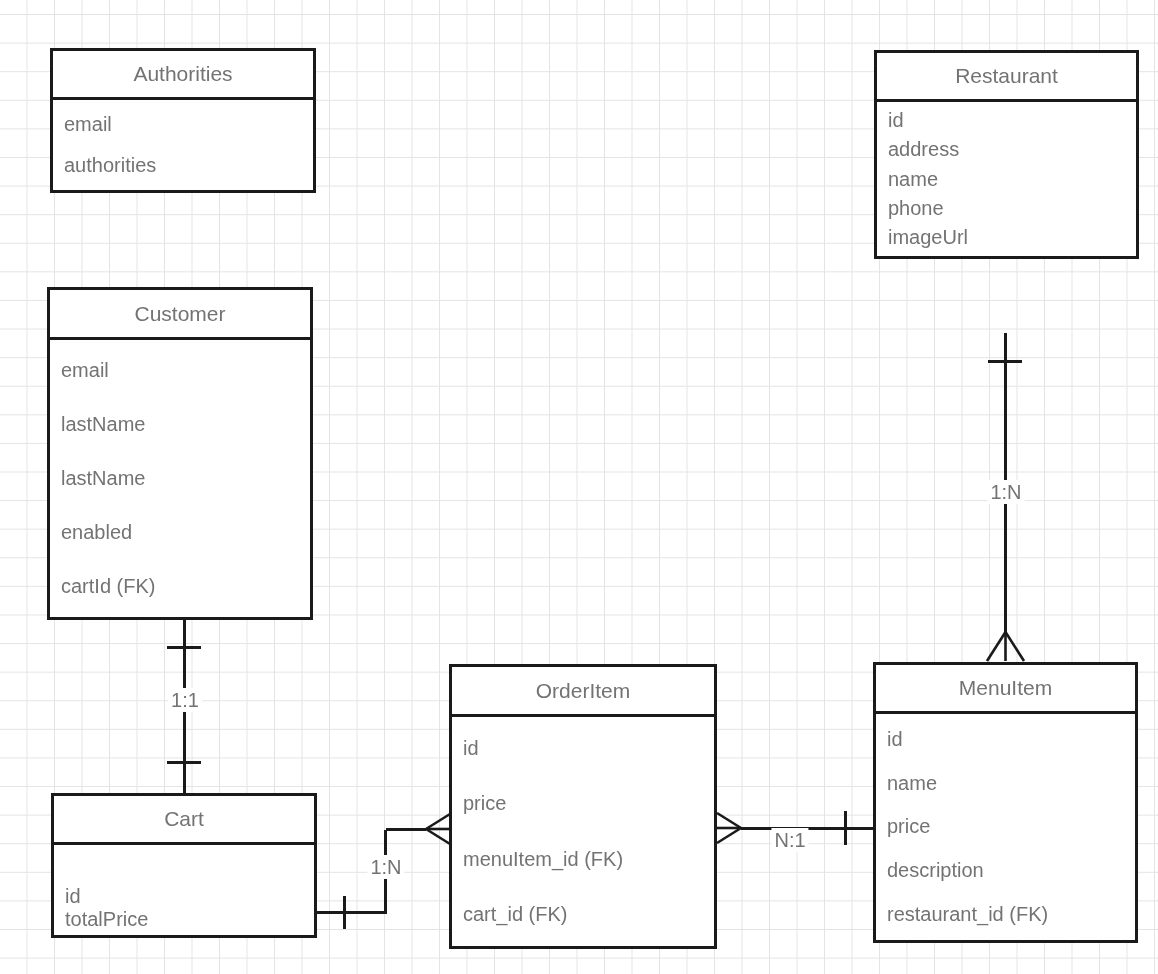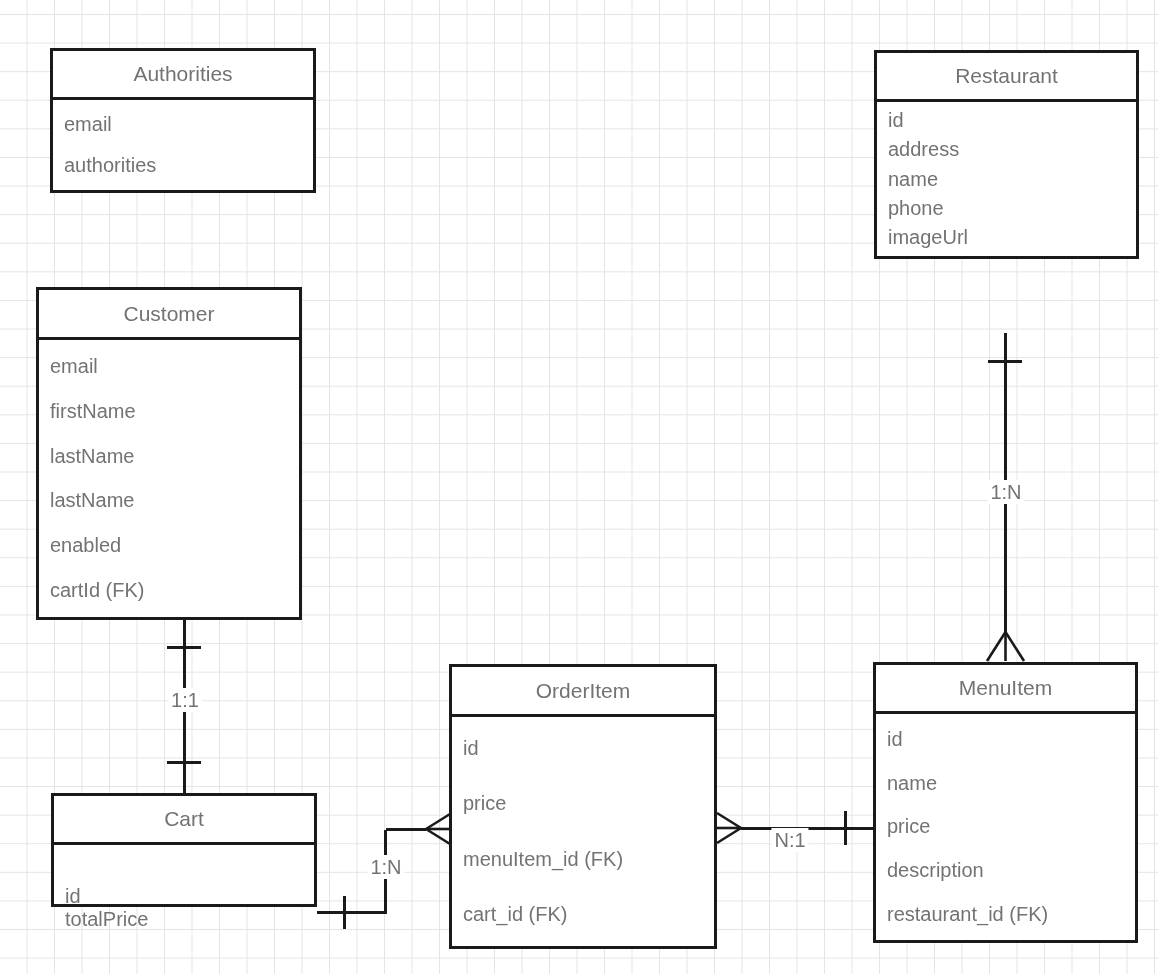--- a/index.html
+++ b/index.html
@@ -71,33 +71,32 @@
 <div id="canvas">
 
   <div class="entity" style="left:50px; top:48px; width:266px; height:145px;">
     <div class="entity-title" style="height:49px;">Authorities</div>
     <div class="entity-body">
         <div class="attr">email</div>
         <div class="attr">authorities</div>
       </div>
   </div>
 
-  <div class="entity" style="left:36px; top:287px; width:266px; height:333px;">
+  <div class="entity" style="left:47px; top:287px; width:266px; height:333px;">
     <div class="entity-title" style="height:50px;">Customer</div>
     <div class="entity-body">
         <div class="attr">email</div>
-        <div class="attr">firstName</div>
         <div class="attr">lastName</div>
         <div class="attr">lastName</div>
         <div class="attr">enabled</div>
         <div class="attr">cartId (FK)</div>
       </div>
   </div>
 
-  <div class="entity" style="left:51px; top:793px; width:266px; height:114px;gap:36px;">
+  <div class="entity" style="left:51px; top:793px; width:266px; height:145px;gap:36px;">
     <div class="entity-title" style="height:49px;">Cart</div>
     <div class="entity-body">
         <div class="attr">id</div>
         <div class="attr">totalPrice</div>
       </div>
   </div>
 
   <div class="entity" style="left:449px; top:664px; width:268px; height:285px;">
     <div class="entity-title" style="height:50px;">OrderItem</div>
     <div class="entity-body">

